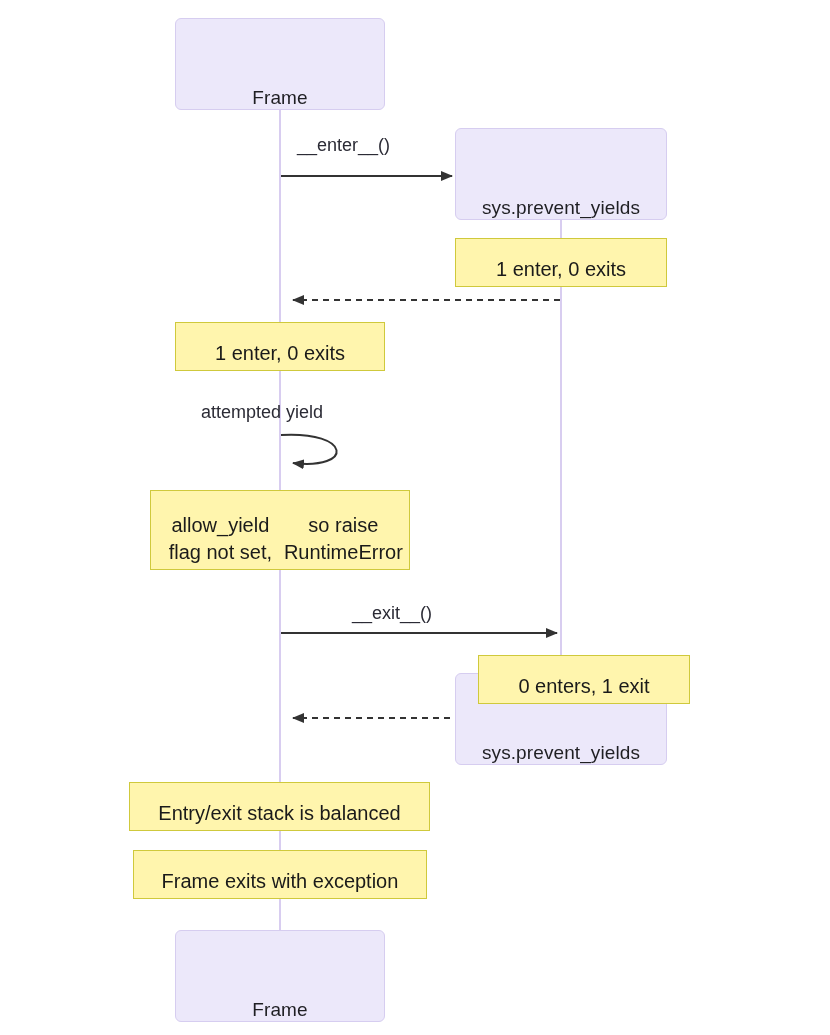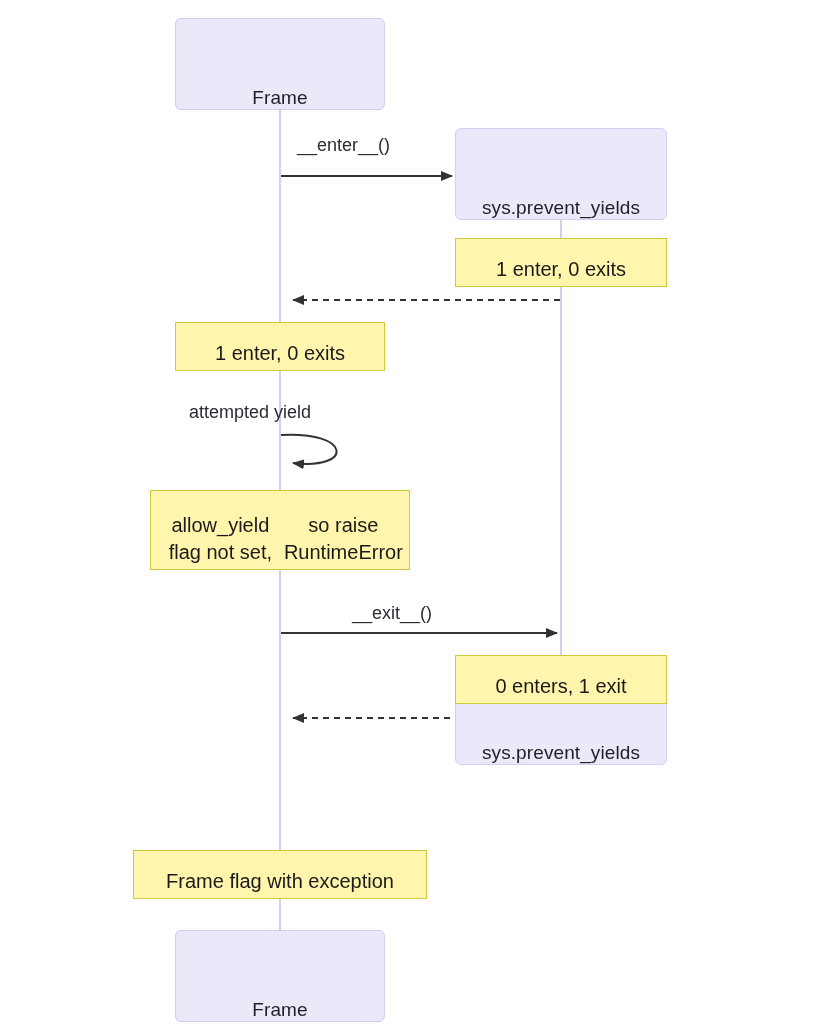--- a/index.html
+++ b/index.html
@@ -105,39 +105,42 @@
   <div class="node participant" style="left:455px; top:673px; width:212px; height:92px;">
     <span>sys.prevent_yields</span>
   </div>
 
   <div class="node participant" style="left:175px; top:930px; width:210px; height:92px;">
     <span>Frame</span>
   </div>
 
   <div class="msg-label" style="left:297px; top:135px;">__enter__()</div>
 
-  <div class="msg-label" style="left:189px; top:402px;">attempted yield</div>
+  <div class="msg-label" style="left:201px; top:402px;">attempted yield</div>
 
   <div class="msg-label" style="left:352px; top:603px;">__exit__()</div>
 
   <div class="node note" style="left:455px; top:238px; width:212px; height:49px;">
     <span>1 enter, 0 exits</span>
   </div>
 
   <div class="node note" style="left:175px; top:322px; width:210px; height:49px;">
     <span>1 enter, 0 exits</span>
   </div>
 
   <div class="node note two-line" style="left:150px; top:490px; width:260px; height:80px; flex-direction:row;">
     <span>allow_yield flag not set,</span>
     <span>so raise RuntimeError</span>
   </div>
 
-  <div class="node note" style="left:455px; top:655px; width:212px; height:49px;">
+  <div class="node note" style="left:478px; top:655px; width:212px; height:49px;">
     <span>0 enters, 1 exit</span>
   </div>
 
+  <div class="node note" style="left:129px; top:782px; width:301px; height:49px;">
+    <span>Entry/exit stack is balanced</span>
+  </div>
 
   <div class="node note" style="left:133px; top:850px; width:294px; height:49px;">
-    <span>Frame flag with exception</span>
+    <span>Frame exits with exception</span>
   </div>
 
 </div>
 
 </body></html>

